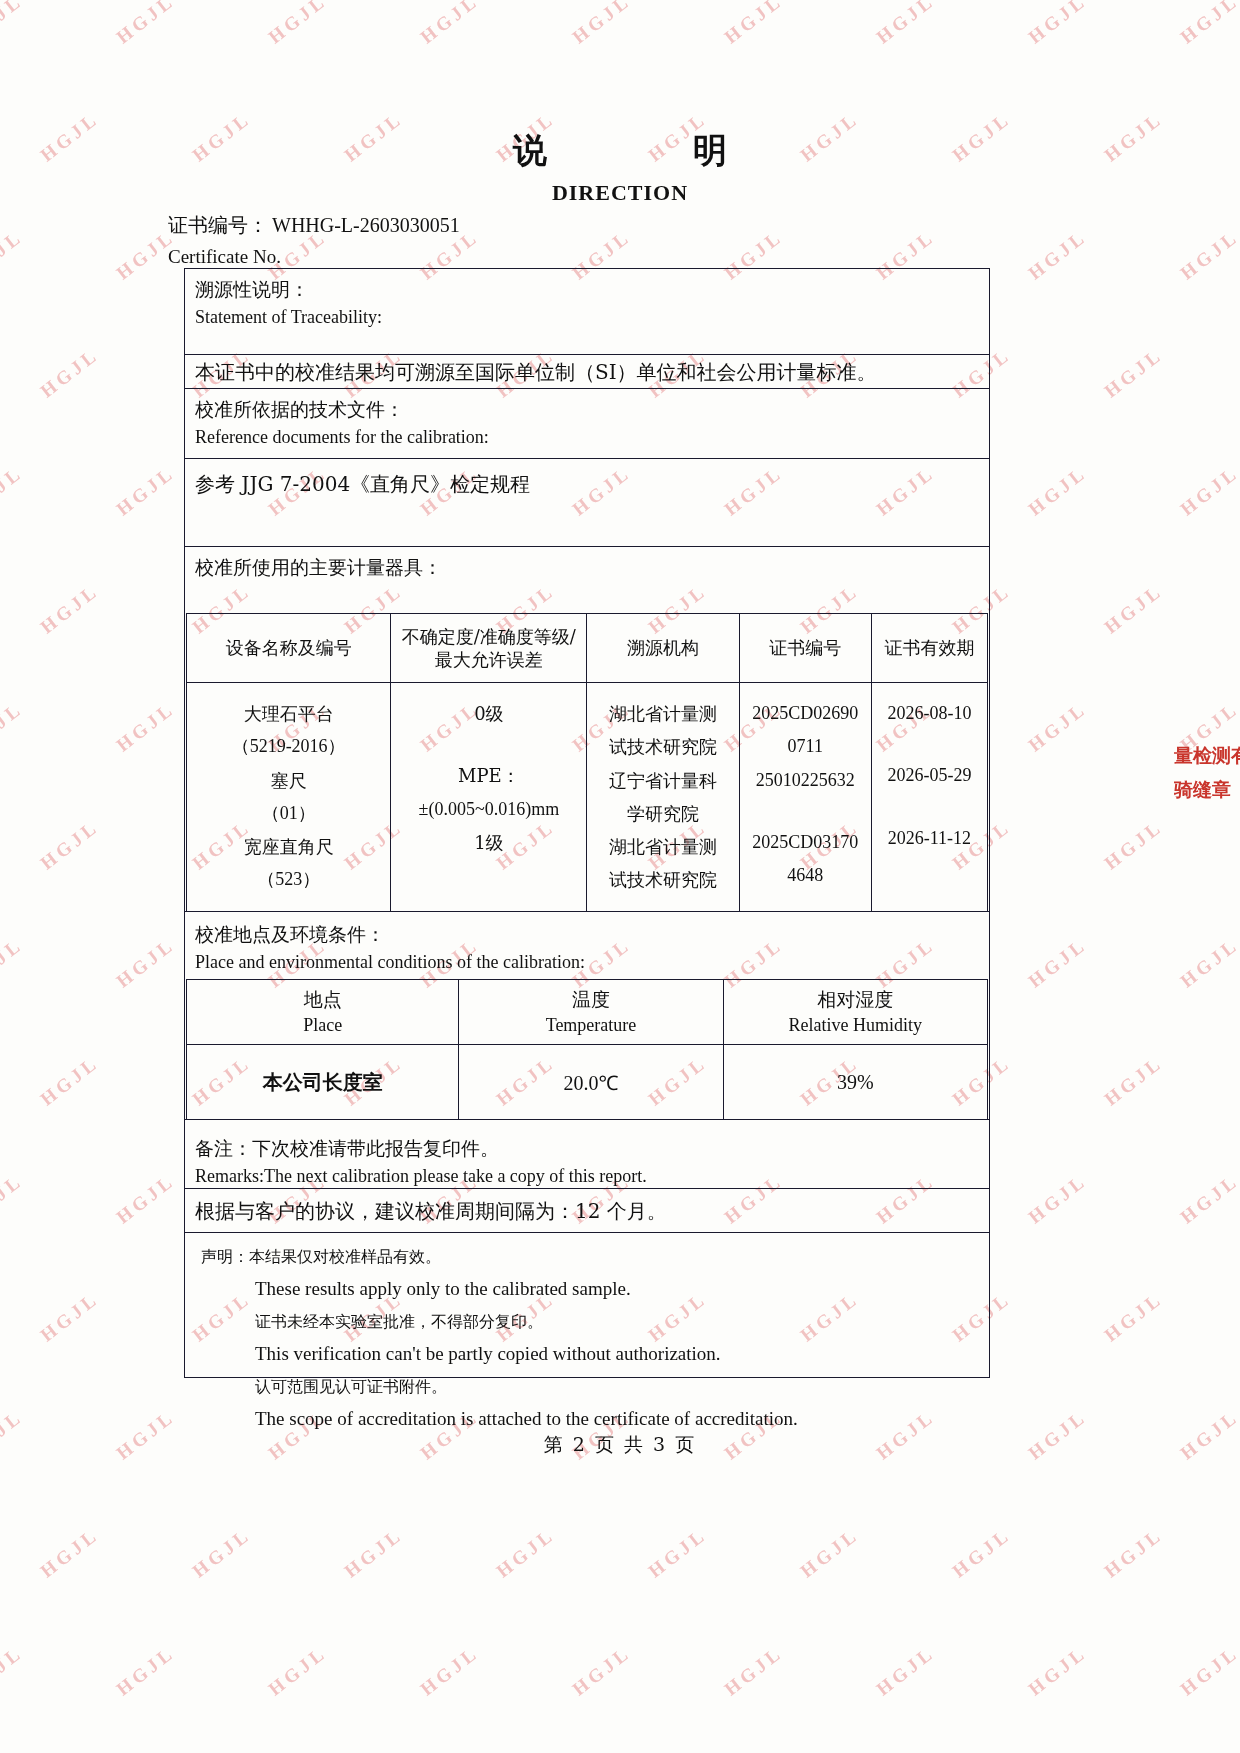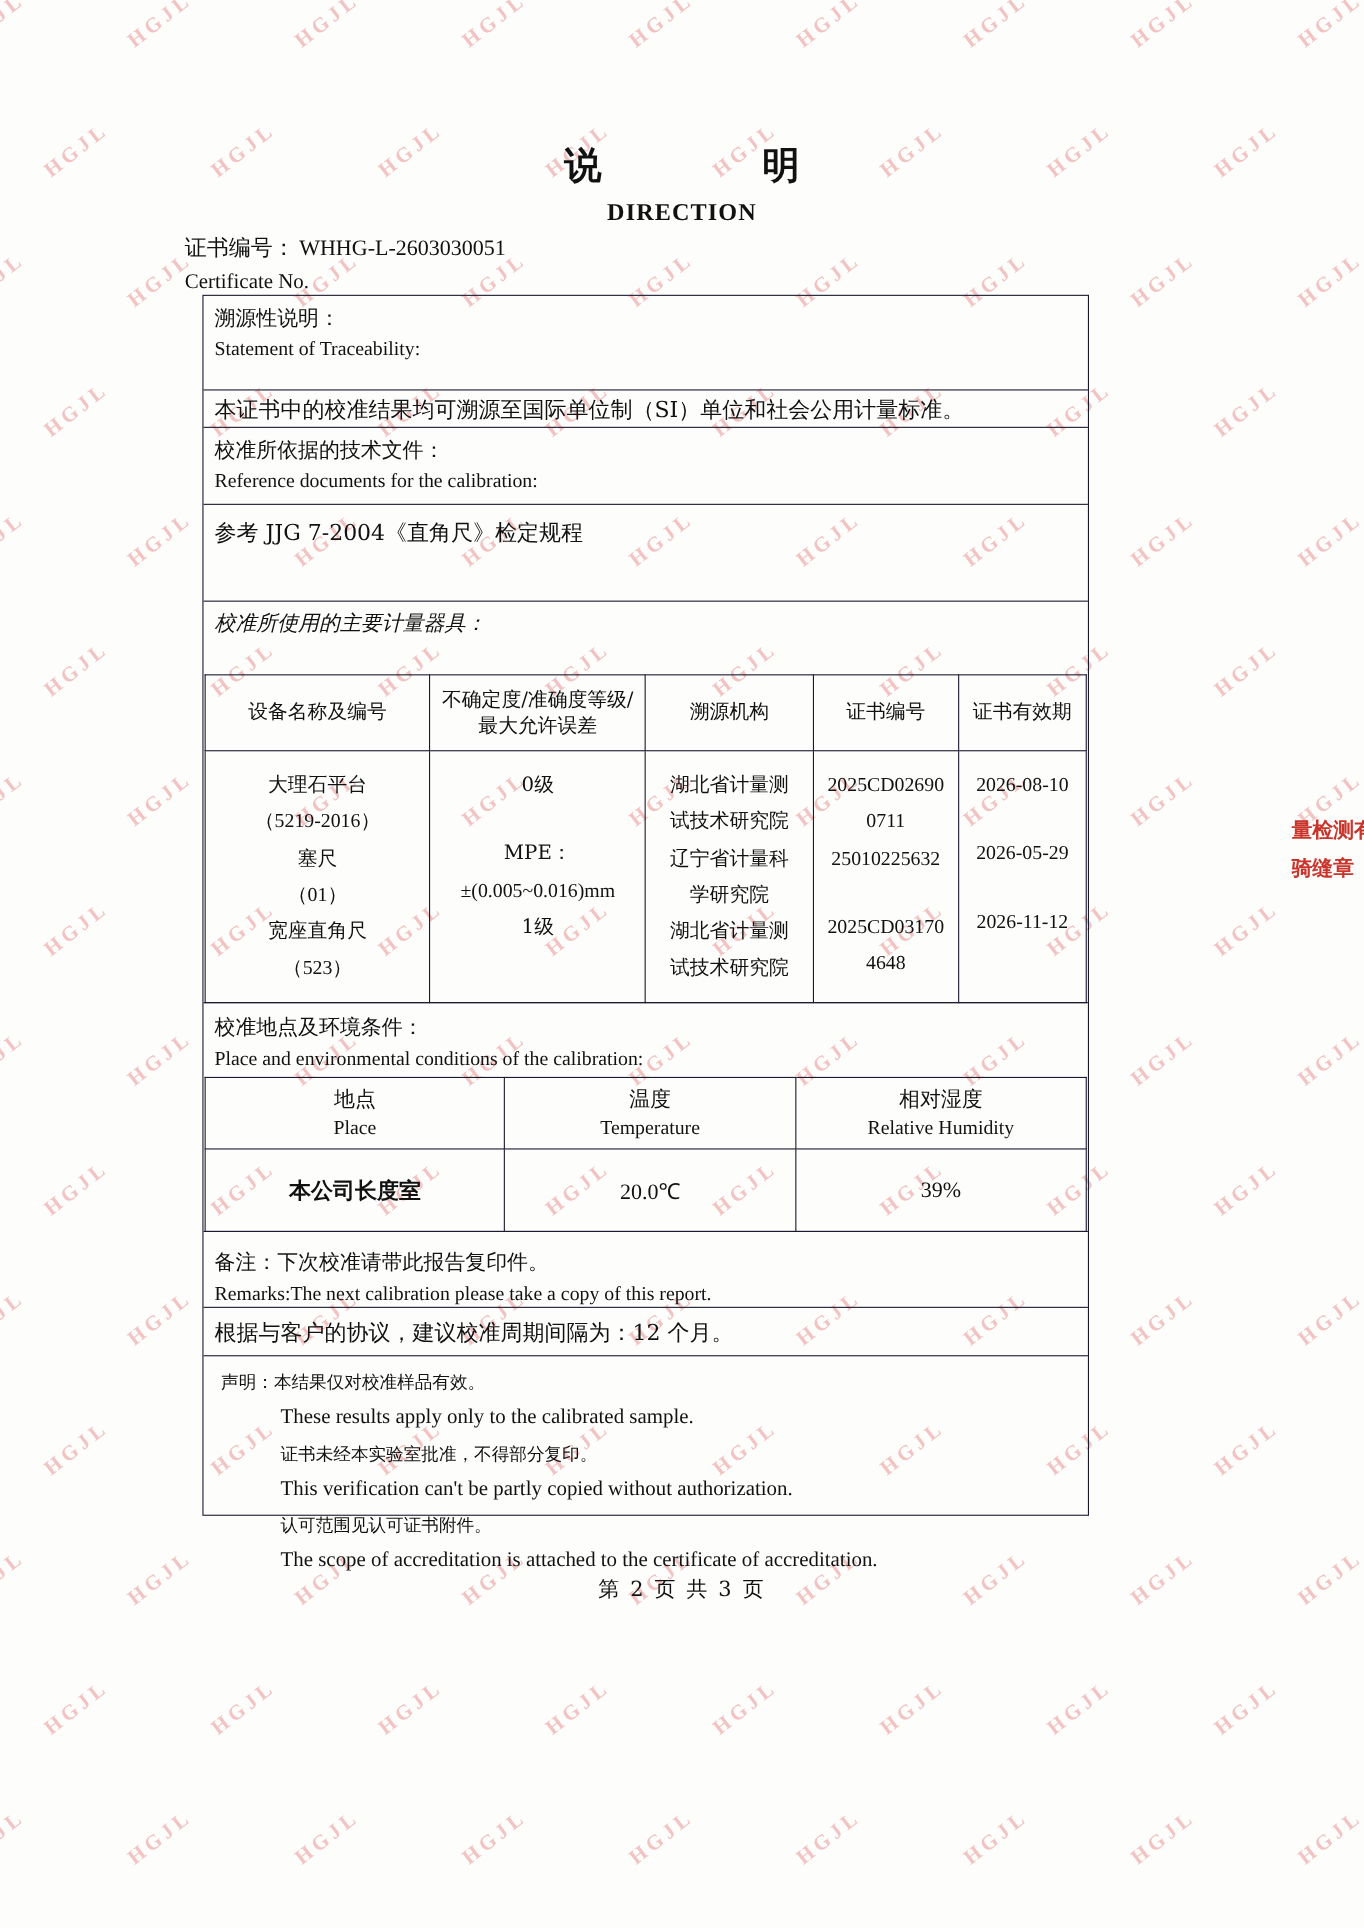--- a/index.html
+++ b/index.html
@@ -248,21 +248,21 @@
     </div>
 
     <div class="band" style="height:70px;">
       <div class="cn">校准所依据的技术文件：</div>
       <div class="en">Reference documents for the calibration:</div>
     </div>
     <div class="band" style="height:88px;padding-top:10px;">
       <div class="cn-big">参考 JJG 7-2004《直角尺》检定规程</div>
     </div>
 
-    <div class="band nb" style="height:66px;padding-bottom:0;font-style:italic;">
+    <div class="band nb" style="height:66px;padding-bottom:0;">
       <div class="cn">校准所使用的主要计量器具：</div>
     </div>
 
     <div style="padding:0 1px;">
       <table class="eqt">
         <colgroup>
           <col style="width:25.5%">
             <col style="width:24.5%">
             <col style="width:19%">
           <col style="width:16.5%">

